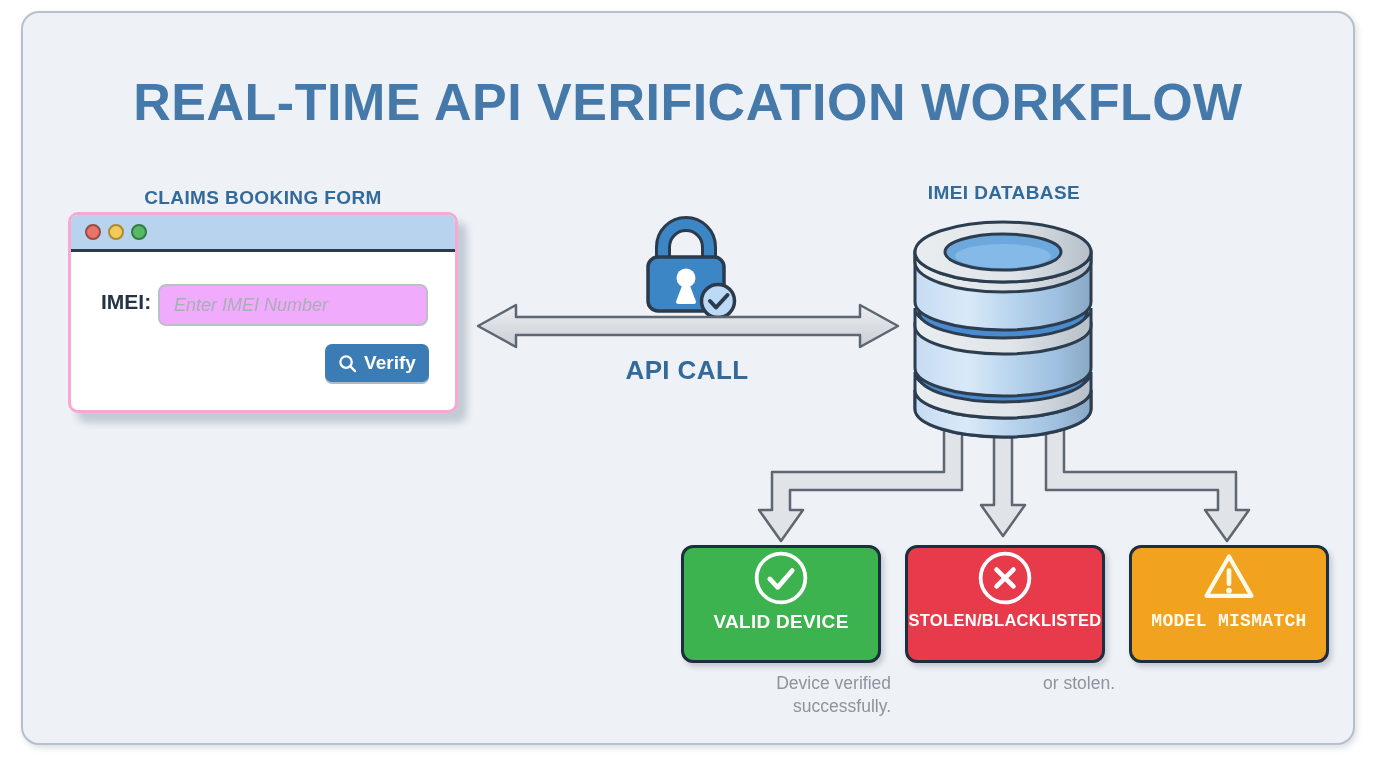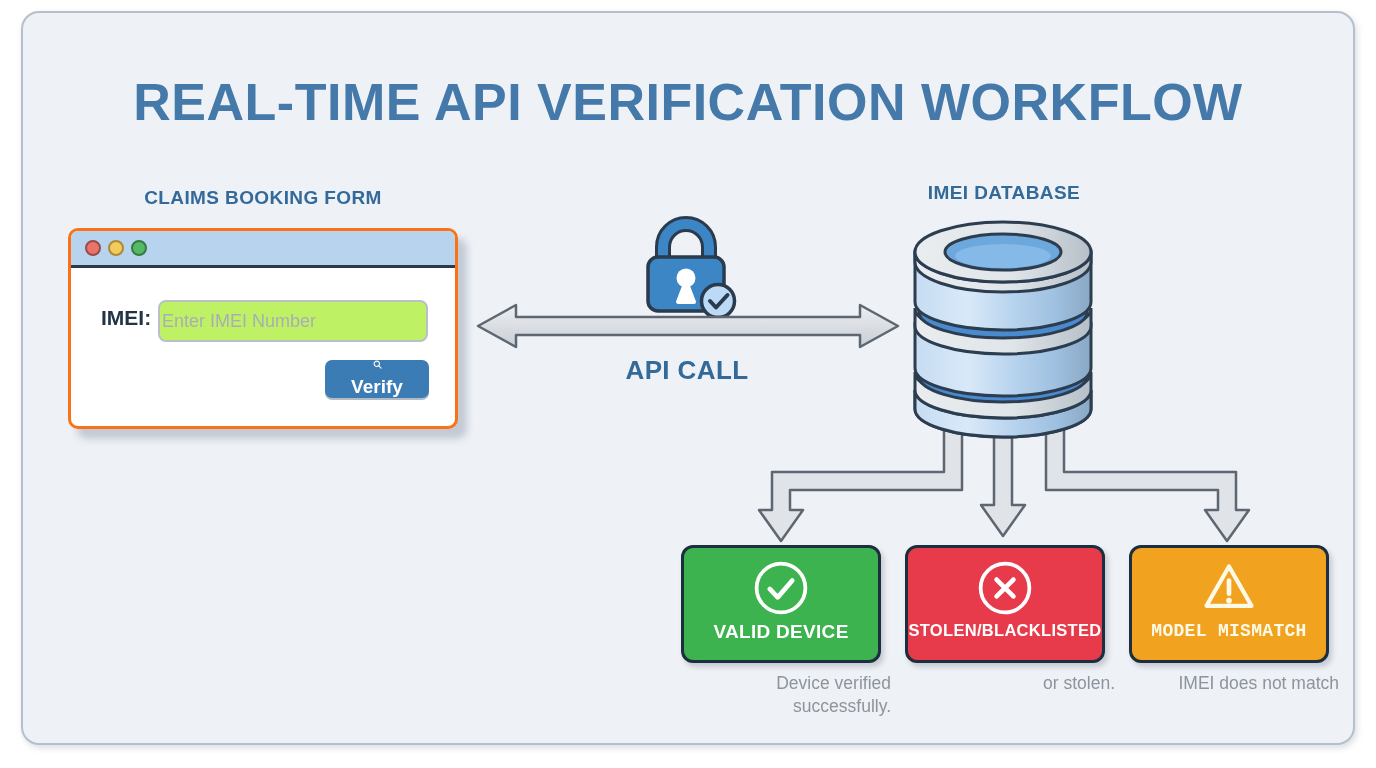--- a/index.html
+++ b/index.html
@@ -14,43 +14,43 @@
   .main-title { left:0; top:72px; width:1376px; text-align:center;
     font-size:52px; font-weight:bold; letter-spacing:0.5px; color:#4579a9; }
 
   .section-heading { font-size:19px; font-weight:bold; letter-spacing:0.4px;
     color:#336a99; text-align:center; }
   .claims-heading { left:73px; top:187px; width:380px; }
   .db-heading { left:884px; top:182px; width:240px; }
   .api-label { left:587px; top:355px; width:200px; font-size:26px; }
 
   
-  .window { left:68px; top:228px; width:390px; height:201px; background:#ffffff;
-    border:3px solid #f97316; border-radius:10px;
+  .window { left:68px; top:212px; width:390px; height:201px; background:#ffffff;
+    border:3px solid #f9a8d4; border-radius:10px;
     box-shadow:9px 10px 7px rgba(145,155,170,0.45); }
   .titlebar { height:37px; background:#b7d3ee; border-bottom:3px solid #2b3b4e;
     border-radius:7px 7px 0 0; display:flex; align-items:center; padding-left:14px; gap:7px; }
   .dot { width:16px; height:16px; border-radius:50%; }
   .dot-red { background:#e8746c; border:2px solid #9c4a44; }
   .dot-yellow { background:#f2cb5c; border:2px solid #ab8a33; }
   .dot-green { background:#55b965; border:2px solid #347a42; }
   .imei-label { left:30px; top:75px; font-size:21px; font-weight:bold; color:#243447; }
   .imei-input { left:87px; top:69px; width:270px; height:42px; border:2px solid #b9c0c8;
-    border-radius:8px; font-size:18px; color:#5a6068; padding:0 2px; outline:none;
-    background:#bef264; font-family:"Liberation Sans", sans-serif; }
+    border-radius:8px; font-size:18px; color:#5a6068; padding:0 14px; outline:none;
+    background:#f0abfc; font-family:"Liberation Sans", sans-serif;font-style:italic; }
   .imei-input::placeholder { color:#a9aeb6; }
   .verify-btn { left:254px; top:129px; width:104px; height:38px; background:#3b7cb5;
     border:none; border-radius:7px; color:#ffffff; font-size:19px; font-weight:bold;
     display:flex; align-items:center; justify-content:center; gap:7px; cursor:pointer;
-    box-shadow:0 2px 0 rgba(30,60,90,0.35); font-family:"Liberation Sans", sans-serif;flex-direction:column; }
+    box-shadow:0 2px 0 rgba(30,60,90,0.35); font-family:"Liberation Sans", sans-serif; }
 
   
   .card { top:545px; width:200px; height:118px; border:3px solid #1d2f3f; border-radius:12px;
     display:flex; flex-direction:column; align-items:center; justify-content:flex-start;
-    padding-top:10px; box-shadow:3px 4px 5px rgba(120,130,145,0.35); }
+    box-shadow:3px 4px 5px rgba(120,130,145,0.35); }
   .card-green { left:681px; }
   .card-red { left:905px; }
   .card-orange { left:1129px; }
   .card-label { color:#ffffff; font-weight:bold; letter-spacing:0.3px; margin-top:3px;
     text-align:center; width:100%; }
   .label-0 { font-size:19px; }
   .label-1 { font-size:16.5px; }
   .label-2 { font-size:18px; color:#fff9e8; }
 
   .caption { top:672px; width:220px; text-align:right; font-size:17.5px;
@@ -174,14 +174,13 @@
 </div>
 
 <div class="abs caption cap-0">
   <div>Device verified</div>
   <div>successfully.</div>
 </div>
 <div class="abs caption cap-1">
   <div>or stolen.</div>
 </div>
 <div class="abs caption cap-2">
-  <div>IMEI does not match</div>
 </div>
 
 </body></html>

